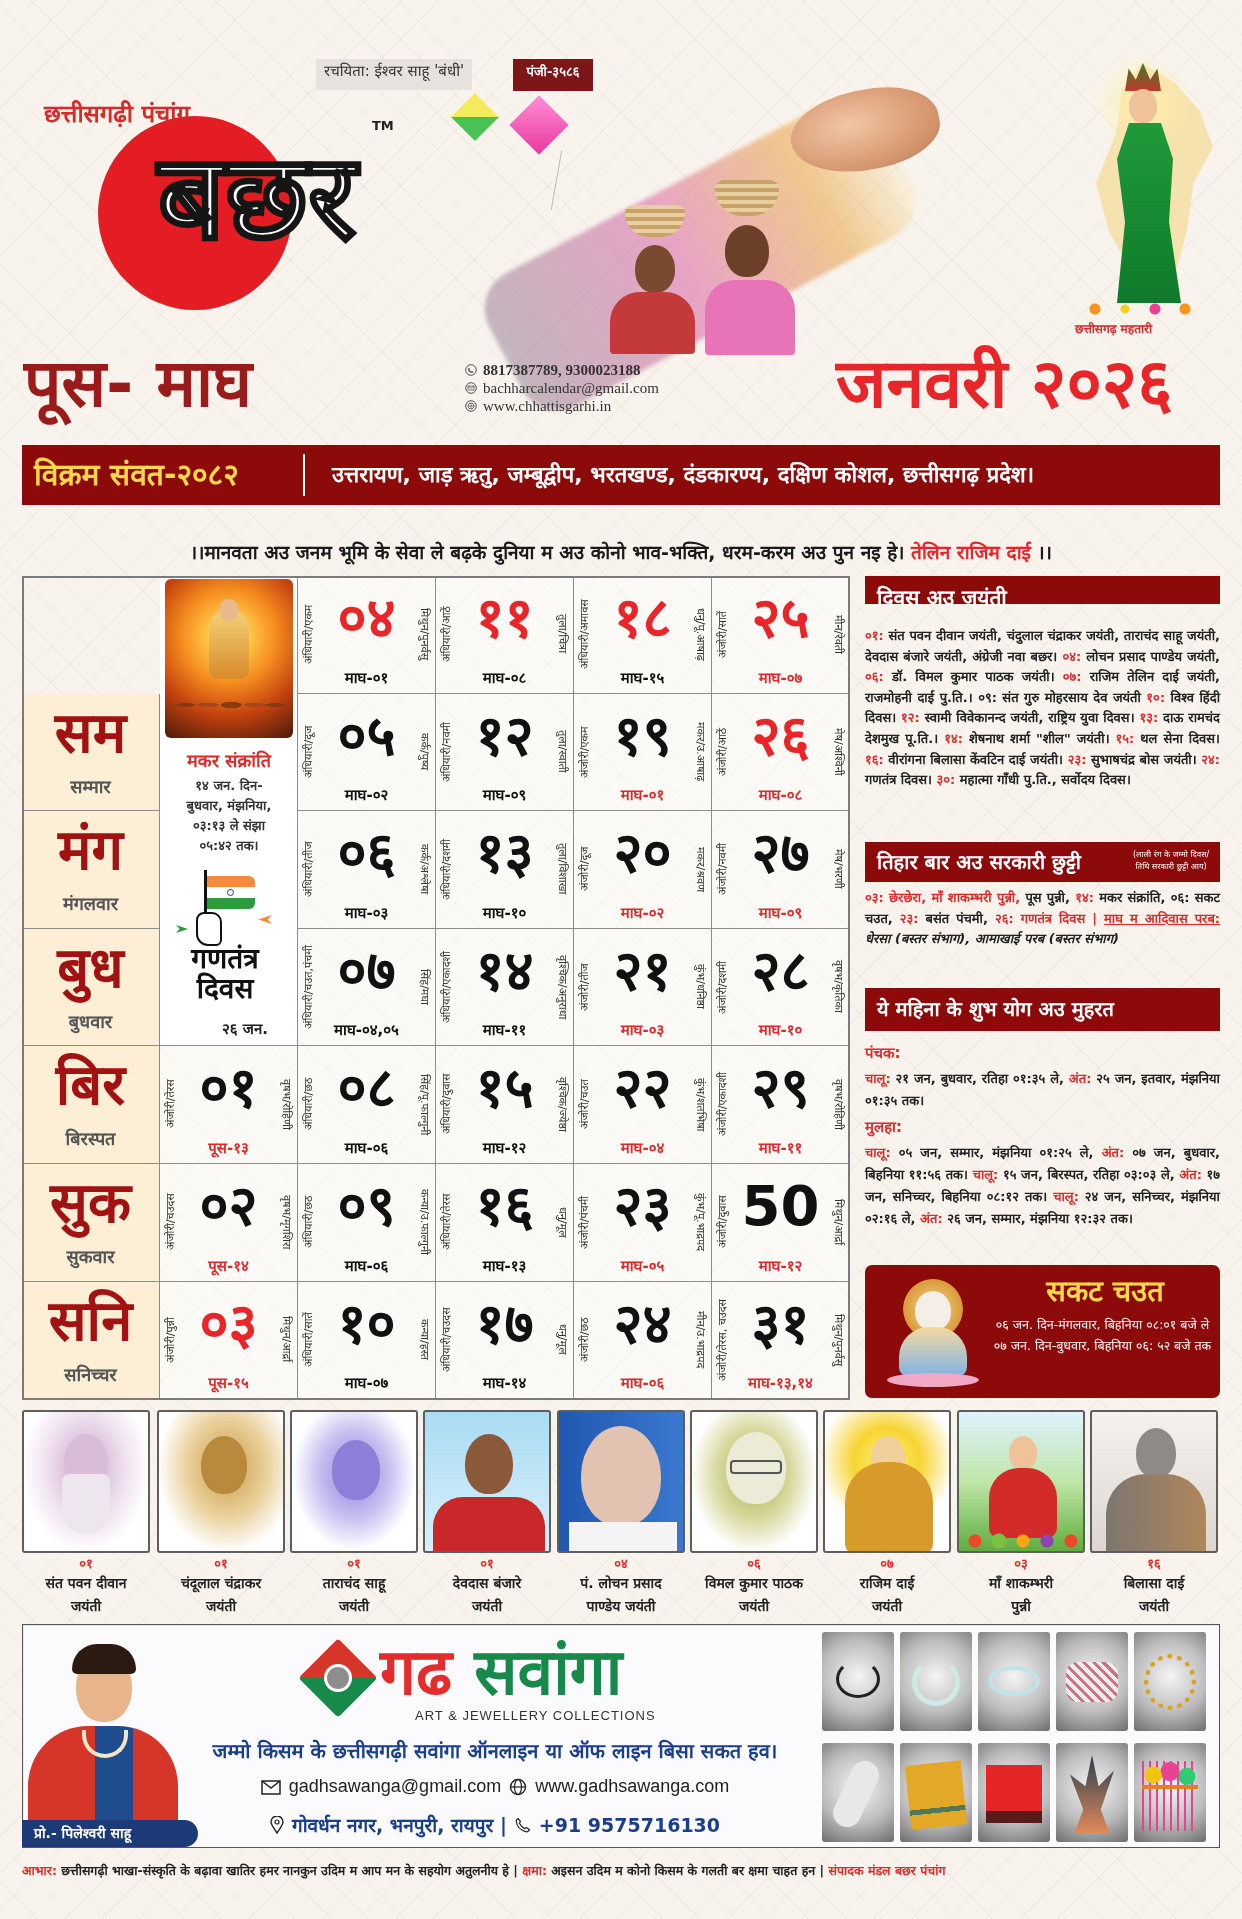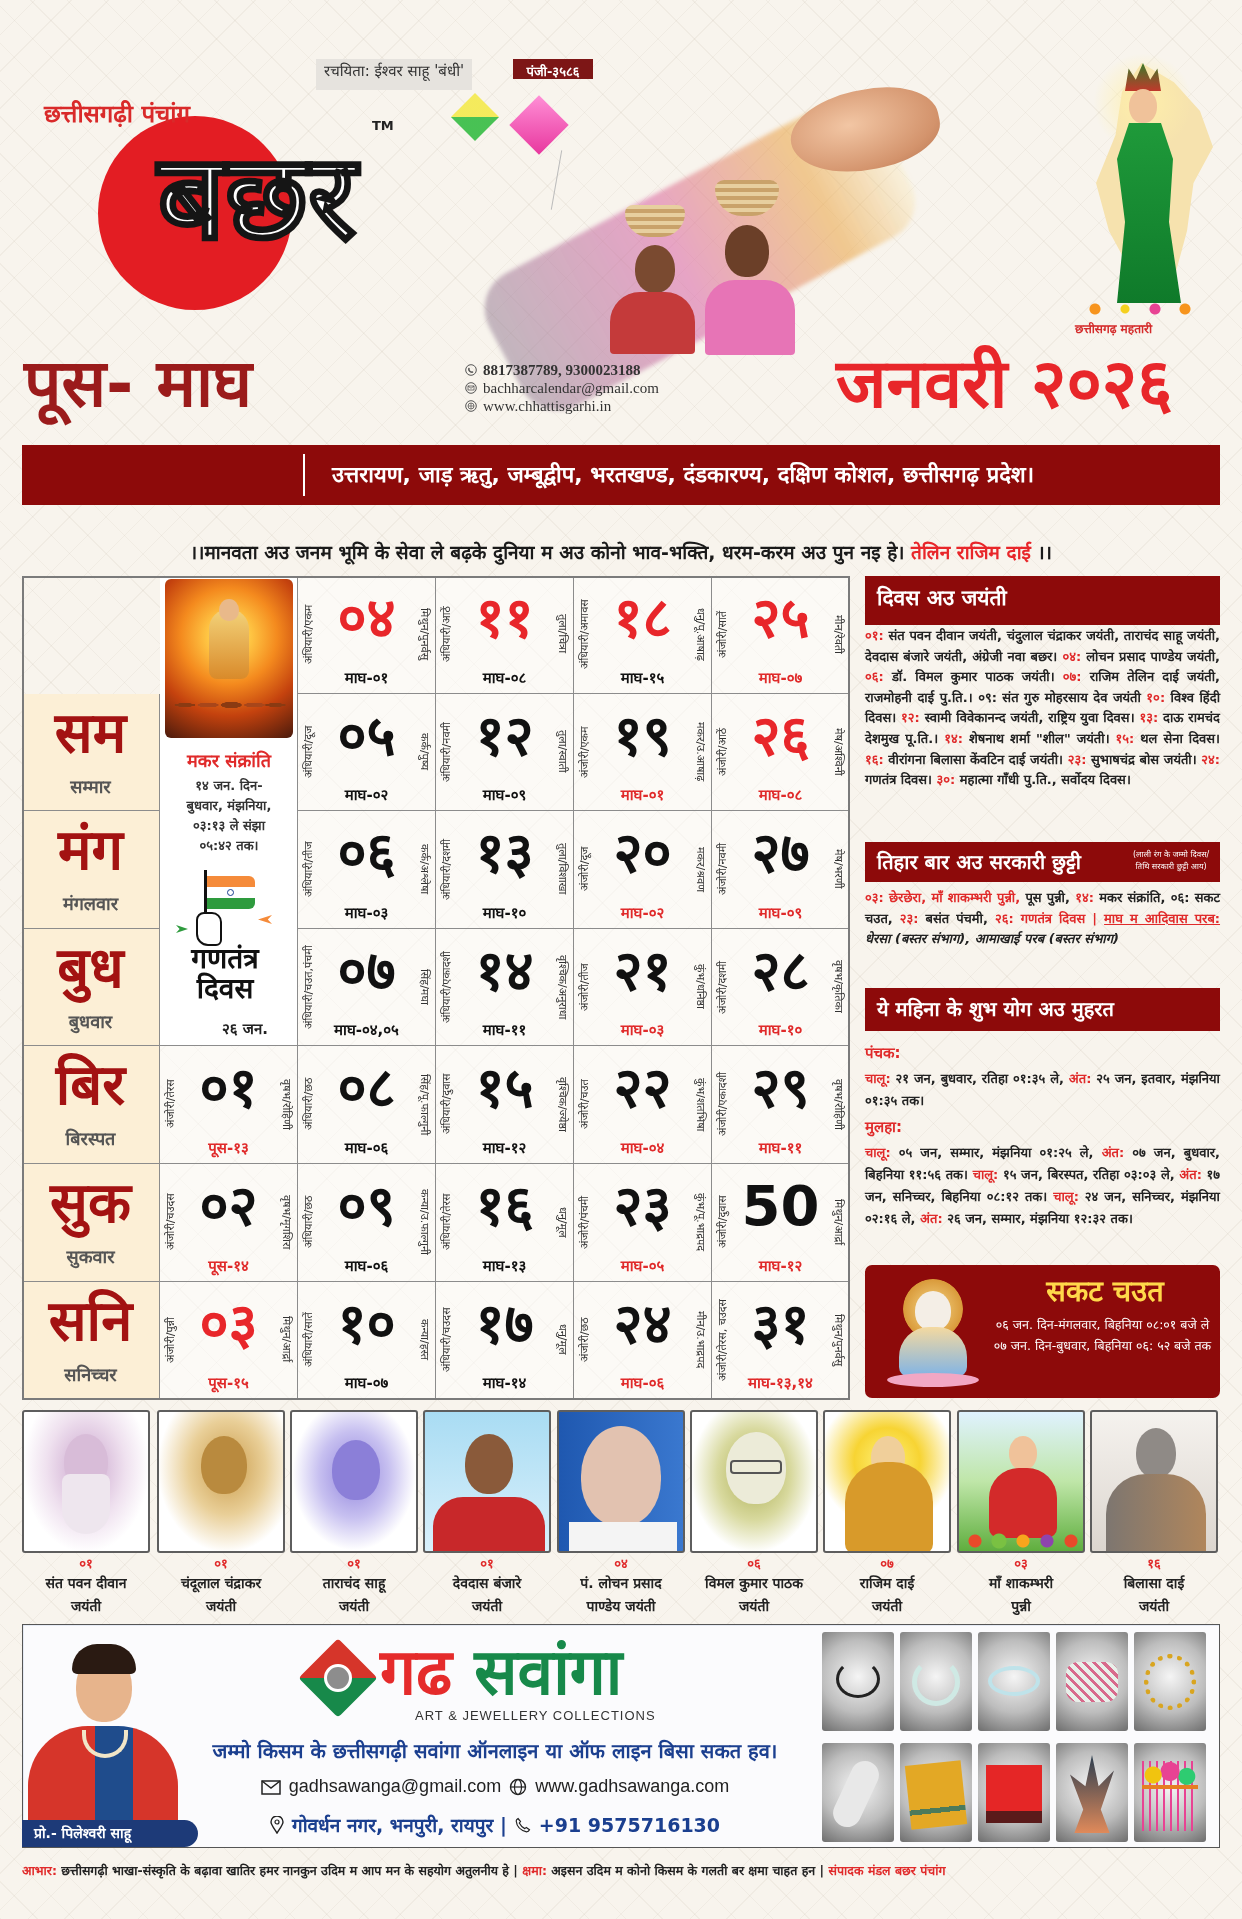--- a/index.html
+++ b/index.html
@@ -7,21 +7,21 @@
     background-color:#f8f4ed;
     background-image:
       repeating-linear-gradient(45deg, rgba(190,178,160,.13) 0 1px, transparent 1px 26px),
       repeating-linear-gradient(-45deg, rgba(190,178,160,.13) 0 1px, transparent 1px 26px);
     font-family:"DejaVu Sans",sans-serif;color:#111;}
   .abs{position:absolute;}
   .nowrap{white-space:nowrap;}
 
   
   .author-box{left:316px;top:59px;height:31px;line-height:25px;padding:0 8px;background:#e6e3de;font-size:15px;color:#333;}
-  .reg-box{left:513px;top:59px;width:80px;height:20px;line-height:25px;text-align:center;background:#7d1616;color:#fff;font-size:13px;font-weight:bold;}
+  .reg-box{left:513px;top:59px;width:80px;height:32px;line-height:25px;text-align:center;background:#7d1616;color:#fff;font-size:13px;font-weight:bold;}
   .tagline{left:44px;top:96px;font-size:24px;font-weight:bold;color:#d92a2a;z-index:3;}
   .logo-circle{left:98px;top:116px;width:194px;height:194px;border-radius:50%;background:#e31d23;}
   .brand{left:112px;top:122px;width:290px;text-align:center;font-size:118px;font-weight:bold;line-height:150px;color:#fff;-webkit-text-stroke:3px #151515;z-index:2;}
   .tm{left:372px;top:118px;font-size:13px;font-weight:bold;color:#222;}
   .lunar-months{left:24px;top:344px;font-size:66px;font-weight:bold;color:#9b1b1b;line-height:80px;}
   .contacts{left:465px;top:361px;font-family:"Liberation Serif",serif;font-size:15px;line-height:18px;color:#333;text-align:center;}
   .contacts .row{display:flex;align-items:center;gap:6px;}
   .contacts .ic{width:12px;height:12px;display:inline-block;}
   .month-year{left:836px;top:340px;font-size:68px;font-weight:bold;color:#e8262a;line-height:88px;}
 
@@ -145,20 +145,21 @@
           <circle cx="6" cy="6" r="3" fill="none" stroke="#555" stroke-width=".8"></circle>
           <path d="M3 6 H9 M6 3 V9" stroke="#555" stroke-width=".7"></path>
         </svg>
       <span>www.chhattisgarhi.in</span>
     </div>
   </div>
 
   <div class="abs month-year nowrap">जनवरी २०२६</div>
 
   <div class="abs banner">
+    <div class="abs samvat nowrap">विक्रम संवत-२०८२</div>
     <div class="abs divider"></div>
     <div class="abs banner-details nowrap">उत्तरायण, जाड़ ऋतु, जम्बूद्वीप, भरतखण्ड, दंडकारण्य, दक्षिण कोशल, छत्तीसगढ़ प्रदेश।</div>
   </div>
   <div class="abs motto nowrap">
     <span>।।मानवता अउ जनम भूमि के सेवा ले बढ़के दुनिया म अउ कोनो भाव-भक्ति, धरम-करम अउ पुन नइ हे।</span>
     <span class="red">तेलिन राजिम दाई</span>
     <span>।।</span>
   </div>
 
   <div class="cell day" style="left:22px;top:693.6px">
@@ -401,21 +402,21 @@
     </div>
   <div class="cell" style="left:712px;top:1281.6px">
       <span class="tithi">अंजोरी/तेरस, चउदस</span>
       <span class="num">३१</span>
       <span class="nak">मिथुन/पुनर्वसु</span>
       <span class="lunar red">माघ-१३,१४</span>
     </div>
 
   <div class="abs grid-frame"></div>
 
-  <div class="abs ph" style="top:576px;height:49px;line-height:44px;font-size:21px;"><span>दिवस अउ जयंती</span></div>
+  <div class="abs ph" style="top:576px;height:28px;line-height:44px;font-size:21px;"><span>दिवस अउ जयंती</span></div>
   <div class="abs pbody" style="top:626px;">
     <span class="rd">०१:</span> <span>संत पवन दीवान जयंती, चंदुलाल चंद्राकर जयंती, ताराचंद साहू जयंती, देवदास बंजारे जयंती, अंग्रेजी नवा बछर।</span>
     <span class="rd">०४:</span> <span>लोचन प्रसाद पाण्डेय जयंती,</span>
     <span class="rd">०६:</span> <span>डॉ. विमल कुमार पाठक जयंती।</span>
     <span class="rd">०७:</span> <span>राजिम तेलिन दाई जयंती, राजमोहनी दाई पु.ति.।</span>
     <span>०९:</span> <span>संत गुरु मोहरसाय देव जयंती</span>
     <span class="rd">१०:</span> <span>विश्व हिंदी दिवस।</span>
     <span class="rd">१२:</span> <span>स्वामी विवेकानन्द जयंती, राष्ट्रिय युवा दिवस।</span>
     <span class="rd">१३:</span> <span>दाऊ रामचंद देशमुख पू.ति.।</span>
     <span class="rd">१४:</span> <span>शेषनाथ शर्मा "शील" जयंती।</span>

